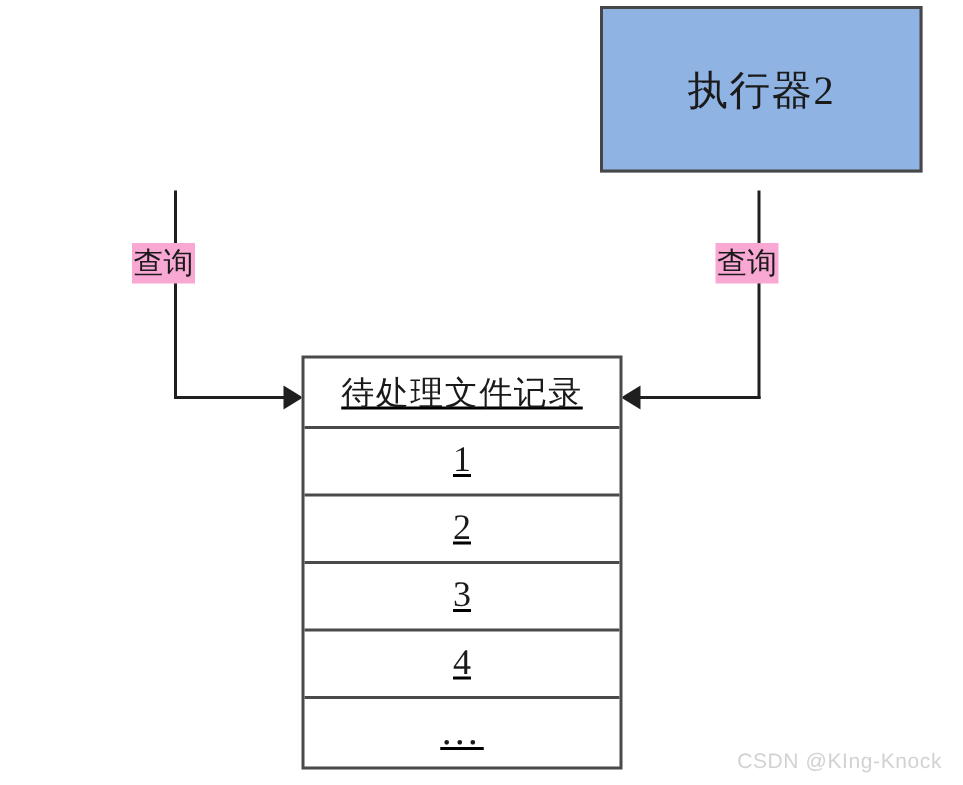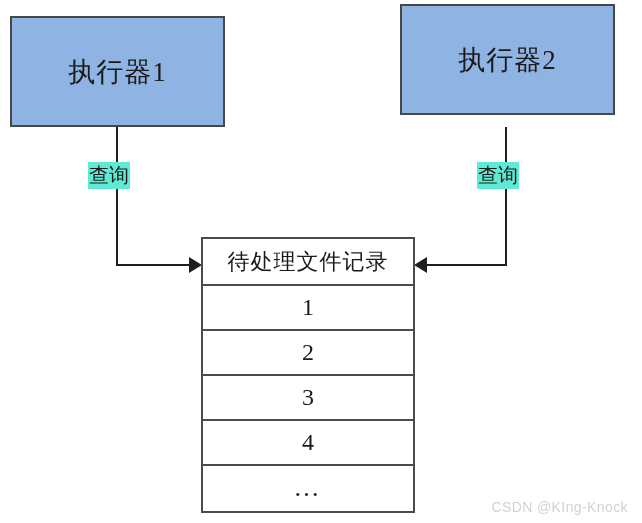--- a/index.html
+++ b/index.html
@@ -69,36 +69,37 @@
     border-right: 13px solid #1f1f1f;
   }
   #arrow-into-table-left  { left: 189px; top: 257px; }
   #arrow-into-table-right { left: 414px; top: 257px; }
 
   
   .edge-label {
     position: absolute;
     font-size: 20px;
     color: #1a1a1a;
-    background: #5eead4;
+    background: #f9a8d4;
     padding: 0 1px;
     white-space: nowrap;
   }
   #label-left  { left: 88px;  top: 162px; }
   #label-right { left: 477px; top: 162px; }
 
   
   #record-table {
     position: absolute;
     left: 201px;
     top: 237px;
     width: 214px;
     box-sizing: border-box;
     border: 2px solid #4a4a4a;
     background: #ffffff;
+    text-decoration: underline;
   }
   .table-header {
     box-sizing: border-box;
     height: 47px;
     line-height: 45px;
     text-align: center;
     font-size: 22px;
     color: #1a1a1a;
     border-bottom: 2px solid #4a4a4a;
     letter-spacing: 1px;
@@ -126,23 +127,20 @@
     letter-spacing: 0.4px;
     user-select: none;
     margin-top: 40px;
   }
 </style>
 </head>
 <body>
 
 <div id="canvas">
 
-  <div class="exec-box" id="exec1">
-    <span>执行器1</span>
-  </div>
 
   <div class="exec-box" id="exec2">
     <span>执行器2</span>
   </div>
 
   <div class="vline" id="left-vline"></div>
   <div class="hline" id="left-hline"></div>
   <div class="arrow-right" id="arrow-into-table-left"></div>
   <div class="edge-label" id="label-left">查询</div>
 

